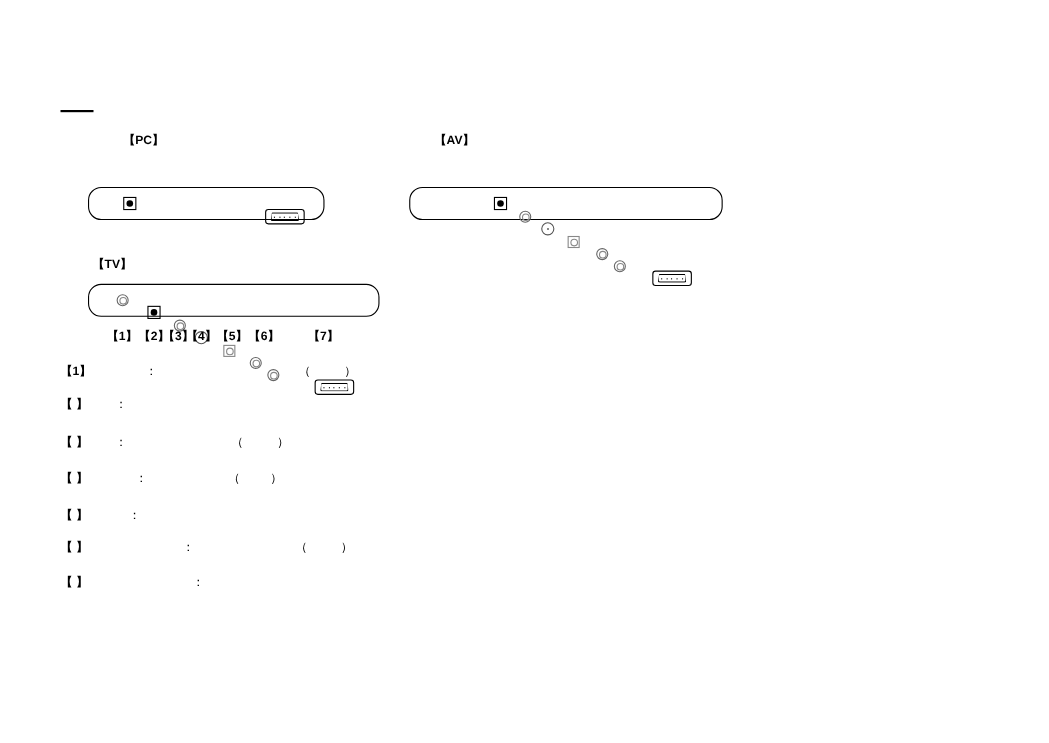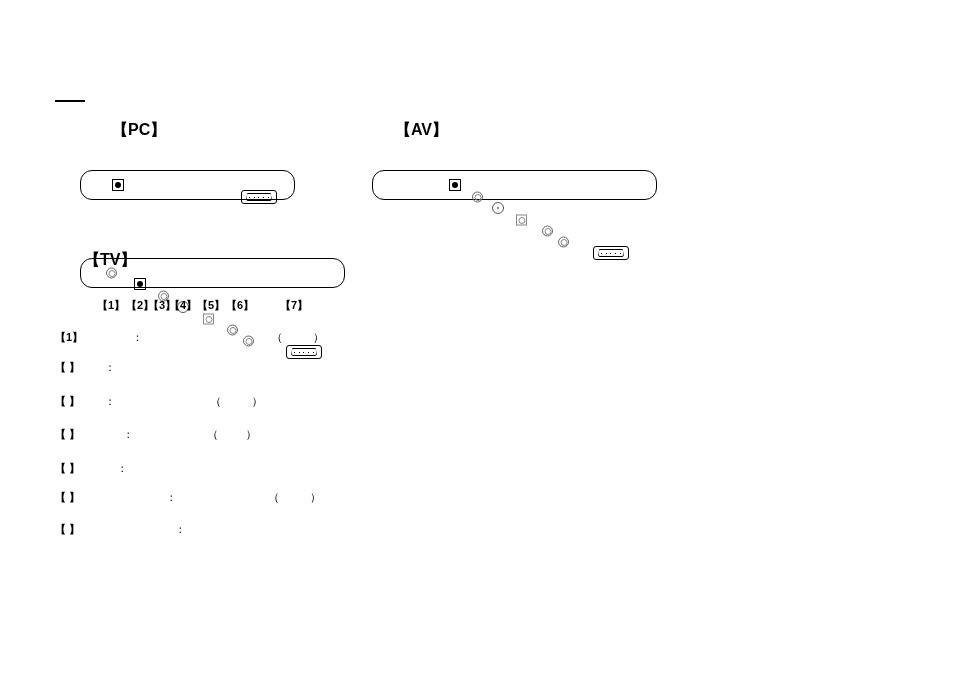--- a/index.html
+++ b/index.html
@@ -7,21 +7,21 @@
       font-family: Arial, sans-serif;
       width: 954px;
       height: 675px;
       background: #fff;
       position: relative;
       font-size: 11px;
     }
     .section-label {
       position: absolute;
       font-weight: bold;
-      font-size: 16px;
+      font-size: 11px;
     }
     .panel {
       position: absolute;
       border: 1.5px solid #000;
       border-radius: 12px;
       height: 30px;
     }
     .conn {
       position: absolute;
       top: 50%;
@@ -164,21 +164,21 @@
     <div class="dsub-inner">
         <span></span>
         <span></span>
         <span></span>
         <span></span>
         <span></span>
       </div>
   </div>
 </div>
 
-<div class="section-label" style="left:84px; top:233px;margin-top:17px;">【TV】</div>
+<div class="section-label" style="left:84px; top:233px;">【TV】</div>
 <div class="panel" style="left:80px; top:258px; width:265px;">
   <div class="conn circle-port" style="left:25px;"></div>
   <div class="conn dc-in" style="left:53px;"></div>
   <div class="conn circle-port" style="left:77px;"></div>
   <div class="conn svid" style="left:96px;"></div>
   <div class="conn square-port" style="left:122px;"></div>
   <div class="conn circle-port" style="left:146px;"></div>
   <div class="conn circle-port" style="left:162px;"></div>
   <div class="conn dsub" style="left:205px;">
     <div class="dsub-inner">

